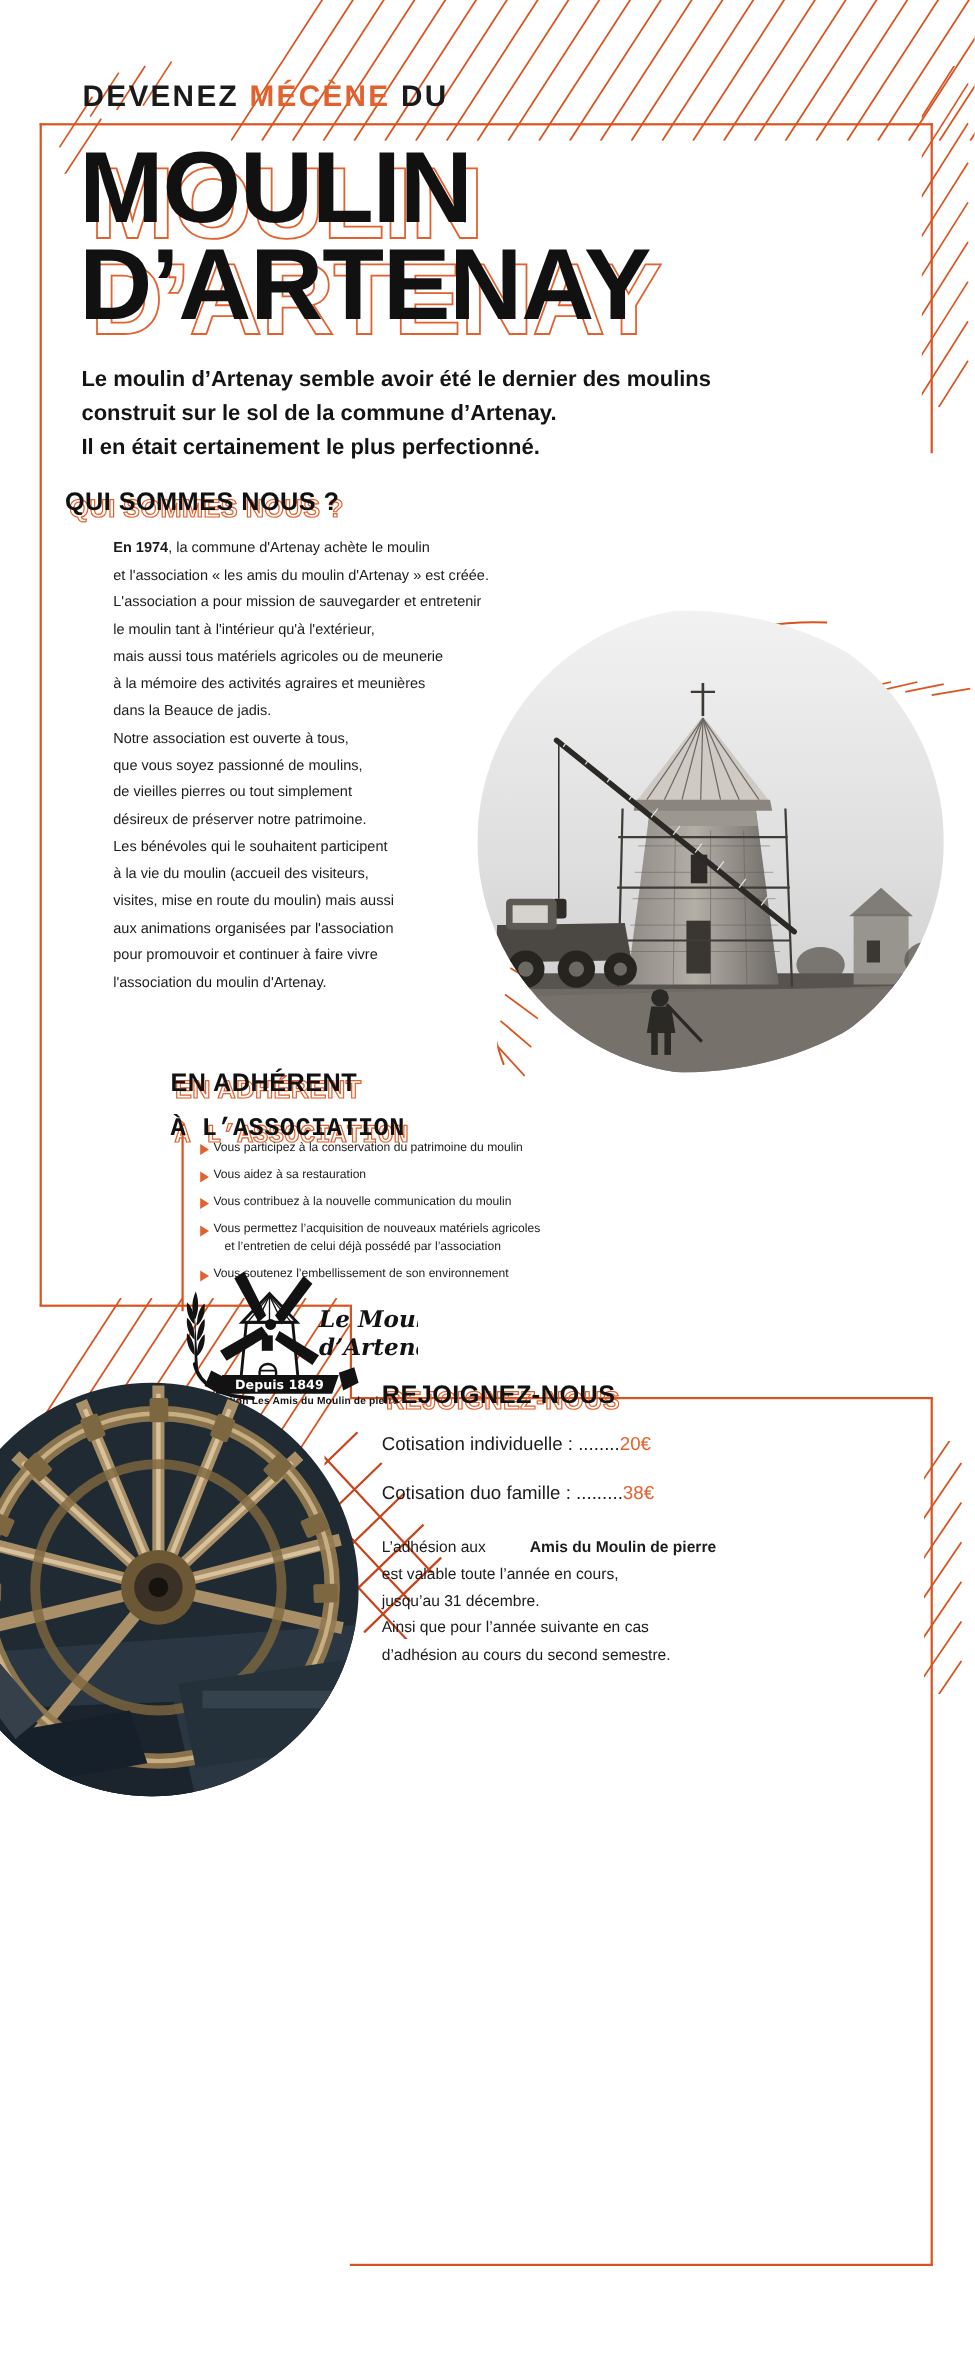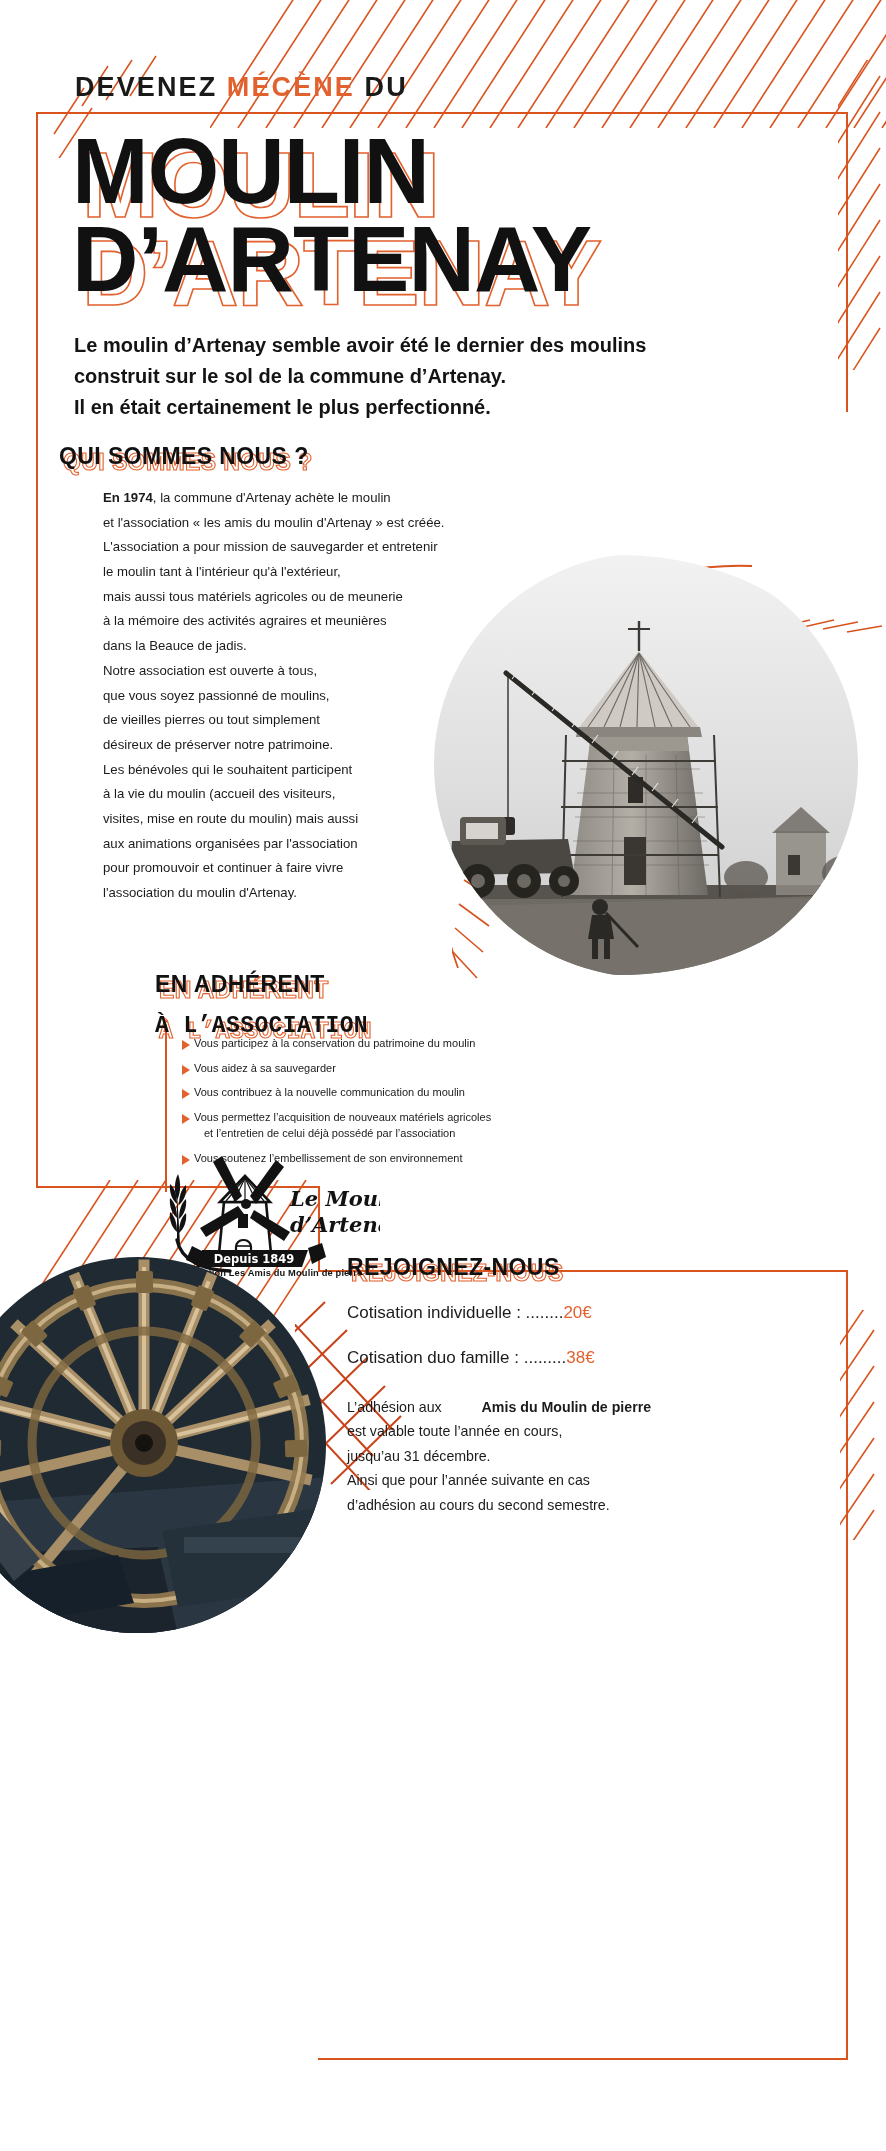--- a/index.html
+++ b/index.html
@@ -486,21 +486,21 @@
   </div>
 
   <div class="bullets" style="border-left:none;">
     <ul>
       <li>
         <span class="tri"></span>
         <span>Vous participez à la conservation du patrimoine du moulin</span>
       </li>
       <li>
         <span class="tri"></span>
-        <span>Vous aidez à sa sauvegarder</span>
+        <span>Vous aidez à sa restauration</span>
       </li>
       <li>
         <span class="tri"></span>
         <span>Vous contribuez  à la nouvelle communication du moulin</span>
       </li>
       <li>
         <span class="tri"></span>
         <span>Vous permettez l’acquisition de nouveaux matériels agricoles</span>
         <span class="cont">et l’entretien de celui déjà possédé par l’association</span>
       </li>

